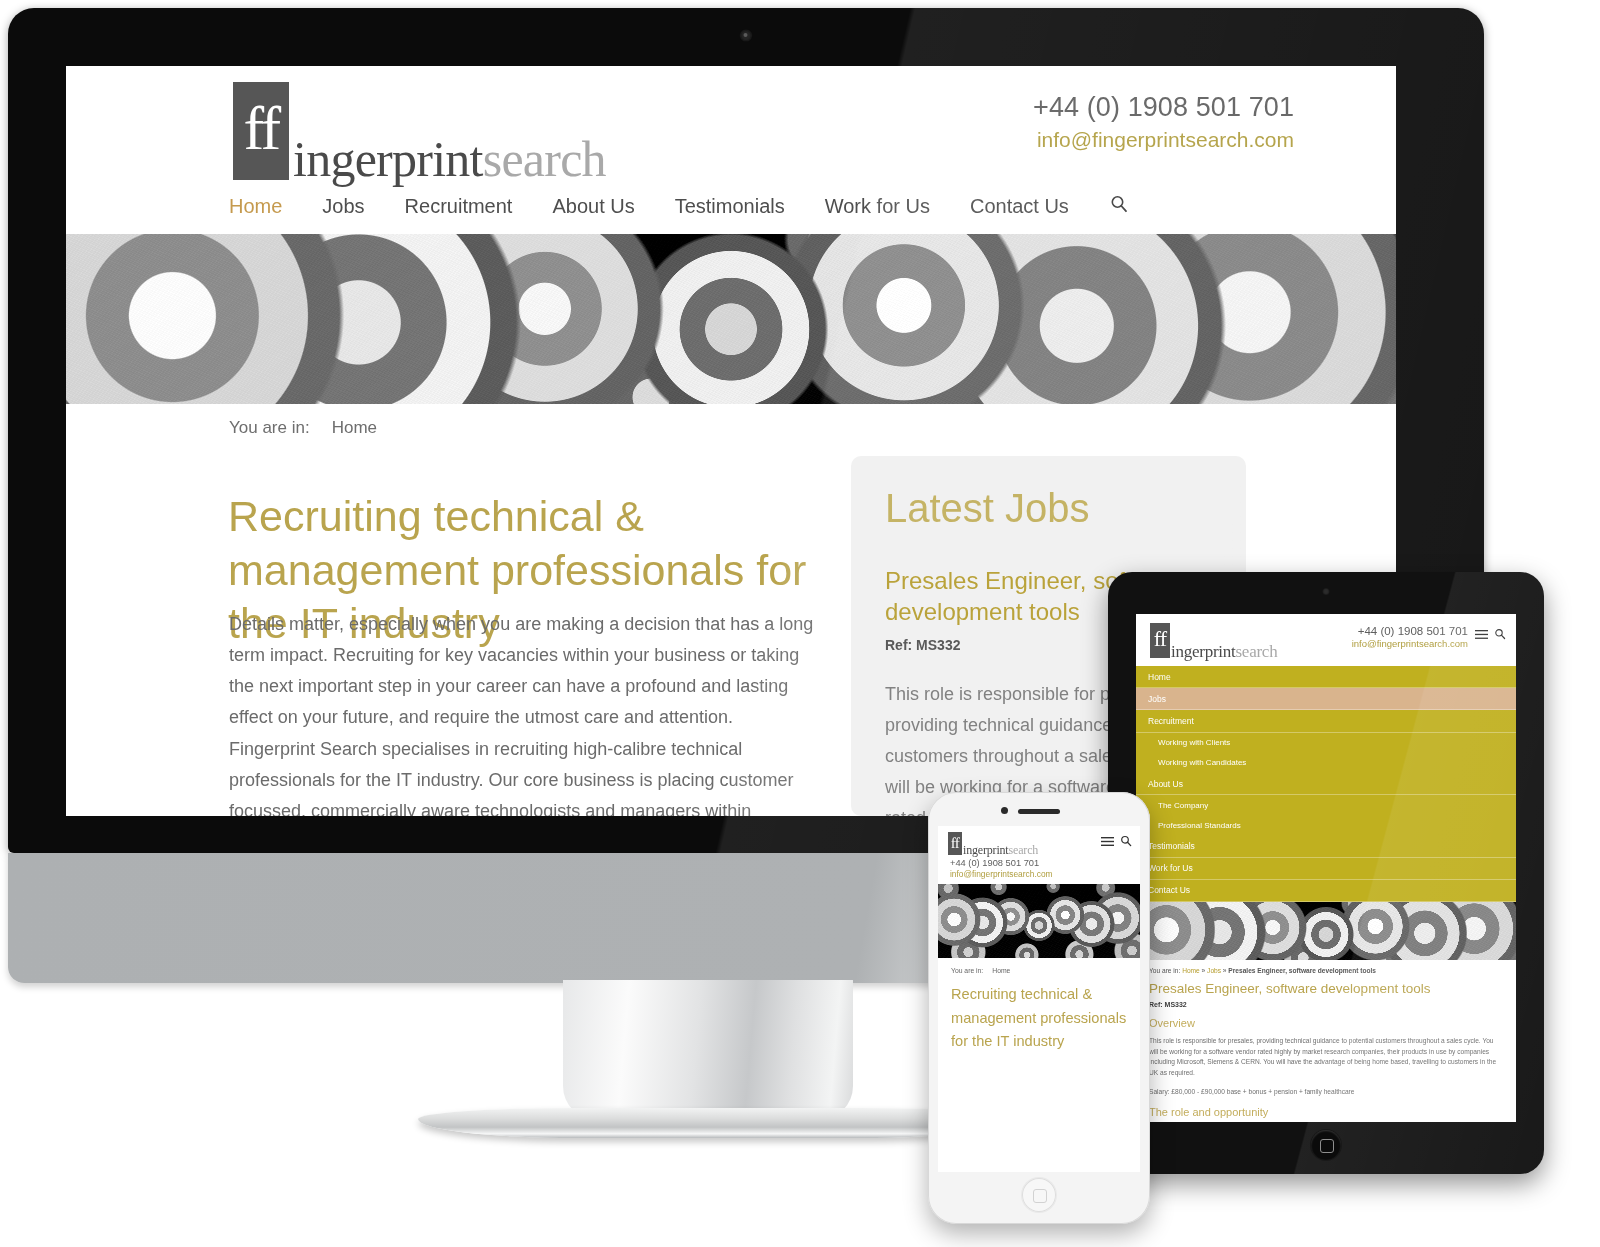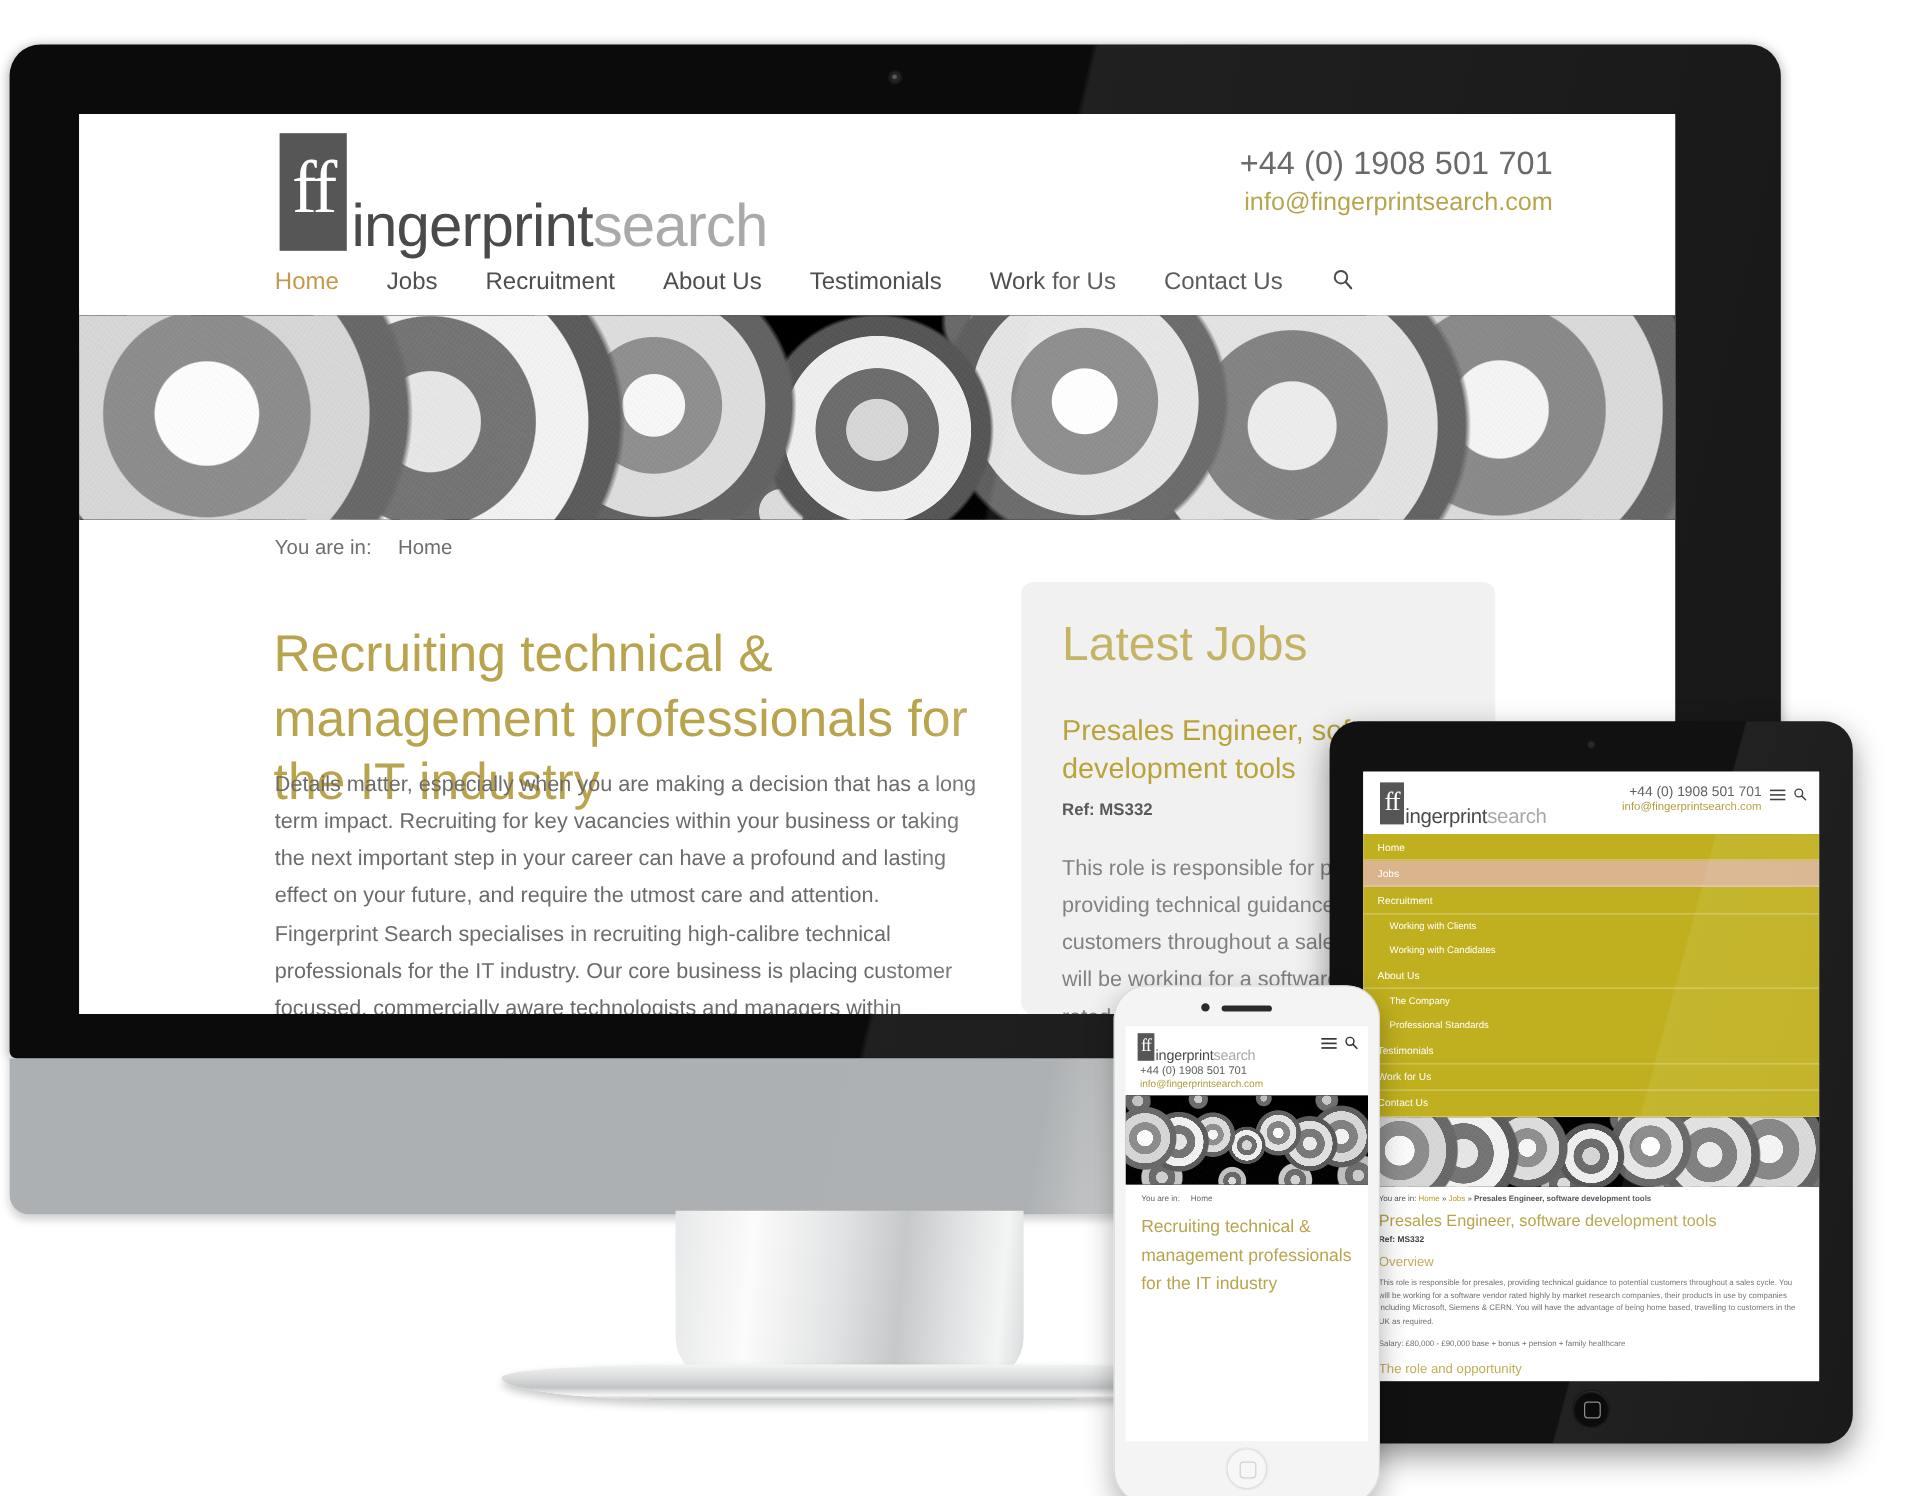--- a/index.html
+++ b/index.html
@@ -1,21 +1,21 @@
 <!DOCTYPE html>
 <html><head>
 <meta charset="utf-8">
 <style>
   html,body{margin:0;padding:0;}
   body{
     width:1600px;height:1247px;overflow:hidden;position:relative;
     background:#ffffff;
     font-family:"Liberation Sans", sans-serif;
   }
-  .stage{position:absolute;inset:0;margin-top:29px;}
+  .stage{position:absolute;inset:0;}
 
   
   .imac{position:absolute;left:8px;top:8px;width:1476px;height:1210px;}
   .imac-body{
     position:absolute;left:0;top:0;width:1476px;height:845px;
     background:#0b0b0b;
     border-radius:26px 26px 6px 6px;
     box-shadow:0 2px 10px rgba(0,0,0,.35);
     overflow:hidden;
   }
@@ -53,21 +53,21 @@
 
   
   .site{position:absolute;inset:0;background:#fff;}
   .site-head{background:#fff;}
   .logo{display:flex;align-items:flex-end;}
   .logo-mark{
     background:#565656;color:#fff;font-family:"Liberation Serif",serif;
     display:flex;align-items:center;justify-content:center;line-height:.85;
     letter-spacing:-.04em;font-weight:400;
   }
-  .logo-word{font-family:Liberation Sans, sans-serif;color:#4a4a4a;letter-spacing:-.015em;}
+  .logo-word{font-family:Liberation Serif, serif;color:#4a4a4a;letter-spacing:-.015em;}
   .logo-word .lite{color:#a9a9a9;}
 
   .contact{ text-align:right; }
   .contact .tel{color:#5e5e5e;}
   .contact .mail{color:#b09e3f;}
 
   .nav{display:flex;align-items:center;}
   .nav a{color:#4e4e4e;text-decoration:none;white-space:nowrap;}
   .nav a.active{color:#c59a4e;}
 

